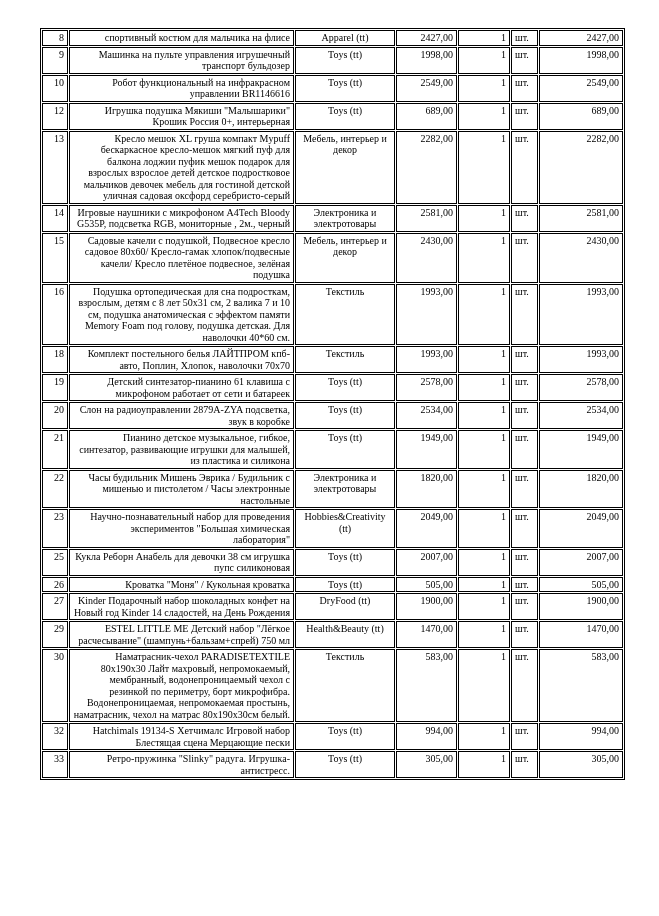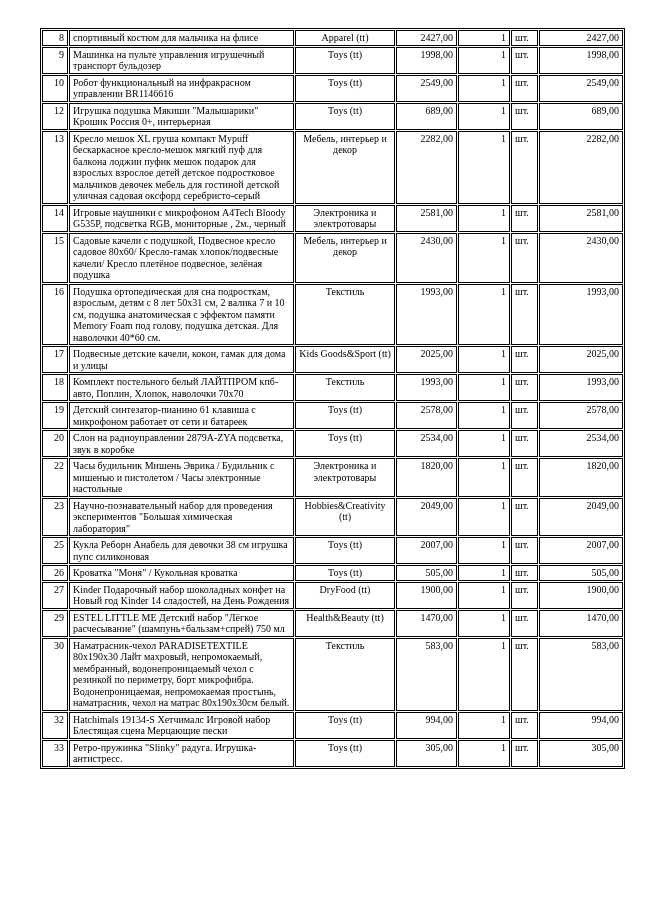--- a/index.html
+++ b/index.html
@@ -29,21 +29,21 @@
     line-height: 11.5px;
   }
   table.invoice td {
     border: 1px solid #000000;
     padding: 1px 3px;
     vertical-align: top;
     overflow: hidden;
     word-wrap: break-word;
   }
   td.col-num   { text-align: right; }
-  td.col-description { text-align: left; }
+  td.col-description { text-align: right; }
   td.col-category   { text-align: center; margin-left: 12px; }
   td.col-price { text-align: right; }
   td.col-qty   { text-align: right; }
   td.col-unit  { text-align: left; }
   td.col-total { text-align: right; }
 </style>
 </head>
 <body>
 
 <div class="page">
@@ -124,31 +124,22 @@
         <tr>
           <td class="col-num">16</td>
           <td class="col-description">Подушка ортопедическая для сна подросткам, взрослым, детям с 8 лет 50х31 см, 2 валика 7 и 10 см, подушка анатомическая с эффектом памяти Memory Foam под голову, подушка детская. Для наволочки 40*60 см.</td>
           <td class="col-category">Текстиль</td>
           <td class="col-price">1993,00</td>
           <td class="col-qty">1</td>
           <td class="col-unit">шт.</td>
           <td class="col-total">1993,00</td>
         </tr>
         <tr>
-          <td class="col-num">17</td>
-          <td class="col-description">Подвесные детские качели, кокон, гамак для дома и улицы</td>
-          <td class="col-category">Kids Goods&amp;Sport (tt)</td>
-          <td class="col-price">2025,00</td>
-          <td class="col-qty">1</td>
-          <td class="col-unit">шт.</td>
-          <td class="col-total">2025,00</td>
-        </tr>
-        <tr>
           <td class="col-num">18</td>
-          <td class="col-description">Комплект постельного белый ЛАЙТПРОМ кпб-авто, Поплин, Хлопок, наволочки 70х70</td>
+          <td class="col-description">Комплект постельного белья ЛАЙТПРОМ кпб-авто, Поплин, Хлопок, наволочки 70х70</td>
           <td class="col-category">Текстиль</td>
           <td class="col-price">1993,00</td>
           <td class="col-qty">1</td>
           <td class="col-unit">шт.</td>
           <td class="col-total">1993,00</td>
         </tr>
         <tr>
           <td class="col-num">19</td>
           <td class="col-description">Детский синтезатор-пианино 61 клавиша с микрофоном работает от сети и батареек</td>
           <td class="col-category">Toys (tt)</td>
@@ -158,20 +149,29 @@
           <td class="col-total">2578,00</td>
         </tr>
         <tr>
           <td class="col-num">20</td>
           <td class="col-description">Слон на радиоуправлении 2879A-ZYA подсветка, звук в коробке</td>
           <td class="col-category">Toys (tt)</td>
           <td class="col-price">2534,00</td>
           <td class="col-qty">1</td>
           <td class="col-unit">шт.</td>
           <td class="col-total">2534,00</td>
+        </tr>
+        <tr>
+          <td class="col-num">21</td>
+          <td class="col-description">Пианино детское музыкальное, гибкое, синтезатор, развивающие игрушки для малышей, из пластика и силикона</td>
+          <td class="col-category">Toys (tt)</td>
+          <td class="col-price">1949,00</td>
+          <td class="col-qty">1</td>
+          <td class="col-unit">шт.</td>
+          <td class="col-total">1949,00</td>
         </tr>
         <tr>
           <td class="col-num">22</td>
           <td class="col-description">Часы будильник Мишень Эврика / Будильник с мишенью и пистолетом / Часы электронные настольные</td>
           <td class="col-category">Электроника и электротовары</td>
           <td class="col-price">1820,00</td>
           <td class="col-qty">1</td>
           <td class="col-unit">шт.</td>
           <td class="col-total">1820,00</td>
         </tr>

